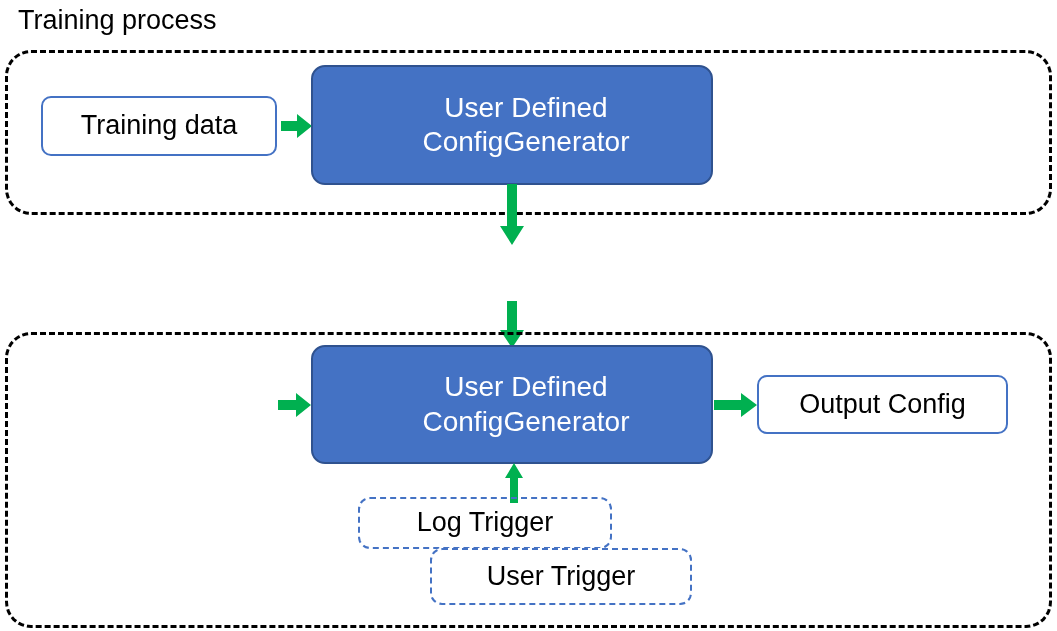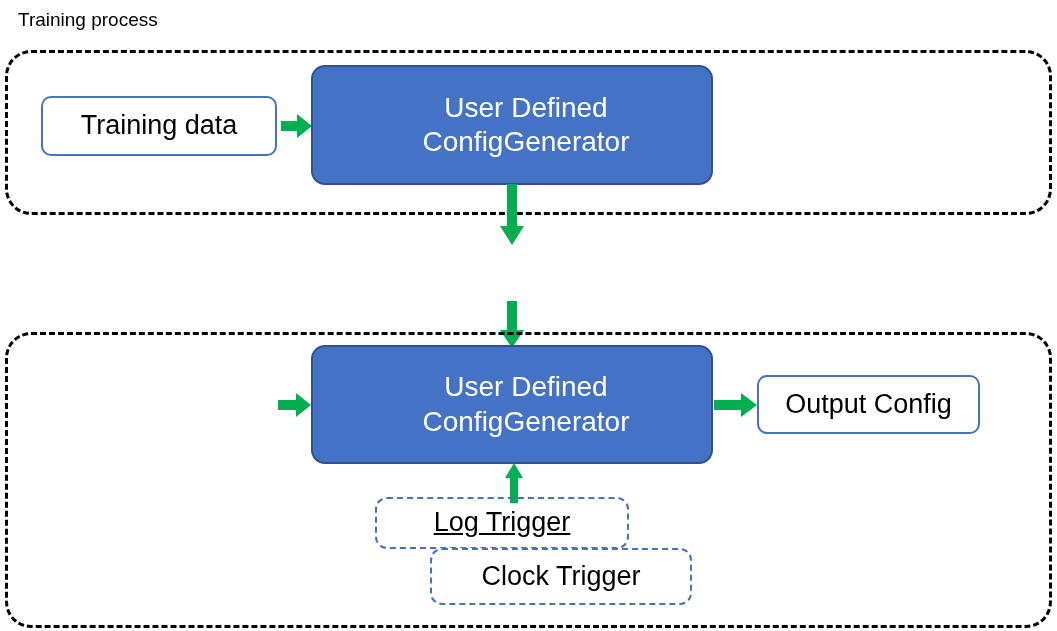--- a/index.html
+++ b/index.html
@@ -14,21 +14,21 @@
     position: relative;
     width: 1057px;
     height: 631px;
     background: #ffffff;
     overflow: hidden;
   }
   .abs { position: absolute; box-sizing: border-box; }
 
   
   .section-title {
-    font-size: 19px;
+    font-size: 27px;
     line-height: 32px;
     color: #000000;
     white-space: nowrap;
     font-family: "Liberation Sans", sans-serif;
   }
 
   
   .process-container {
     border: 3px dashed #000000;
     border-radius: 26px;
@@ -141,31 +141,31 @@
       <div>ConfigGenerator</div>
     </div>
   </div>
 
   <div class="abs arrow" style="left:714px; top:391px; width:44px; height:28px;">
     <svg width="44" height="28" viewBox="0 0 44 28">
       <path d="M0,9 L27,9 L27,2 L43,14 L27,26 L27,19 L0,19 Z" fill="#00B050"></path>
     </svg>
   </div>
 
-  <div class="abs io-box" style="left:757px; top:375px; width:223px; height:59px;">
+  <div class="abs io-box" style="left:757px; top:375px; width:251px; height:59px;">
     <span>Output Config</span>
   </div>
 
   <div class="abs arrow" style="left:503px; top:463px; width:22px; height:40px;">
     <svg width="22" height="40" viewBox="0 0 22 40">
       <path d="M11,0 L20,15 L15,15 L15,40 L7,40 L7,15 L2,15 Z" fill="#00B050"></path>
     </svg>
   </div>
 
-  <div class="abs trigger-box transparent-bg" style="left:375px; top:497px; width:254px; height:52px;text-decoration:underline;">
+  <div class="abs trigger-box transparent-bg" style="left:358px; top:497px; width:254px; height:52px;">
     <span>Log Trigger</span>
   </div>
 
   <div class="abs trigger-box" style="left:430px; top:548px; width:262px; height:57px;">
-    <span>Clock Trigger</span>
+    <span>User Trigger</span>
   </div>
 
 </div>
 
 </body></html>

